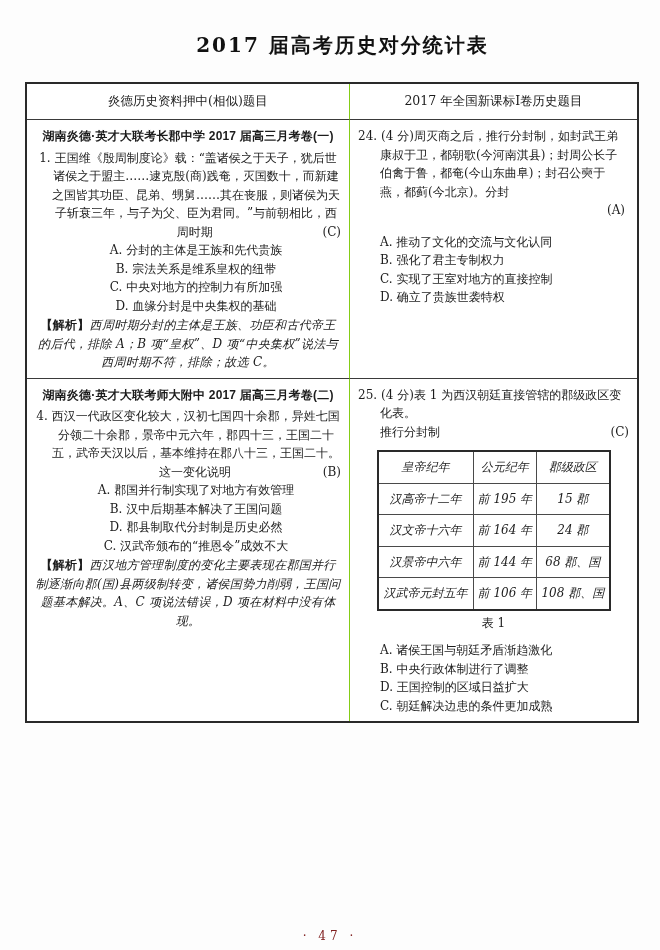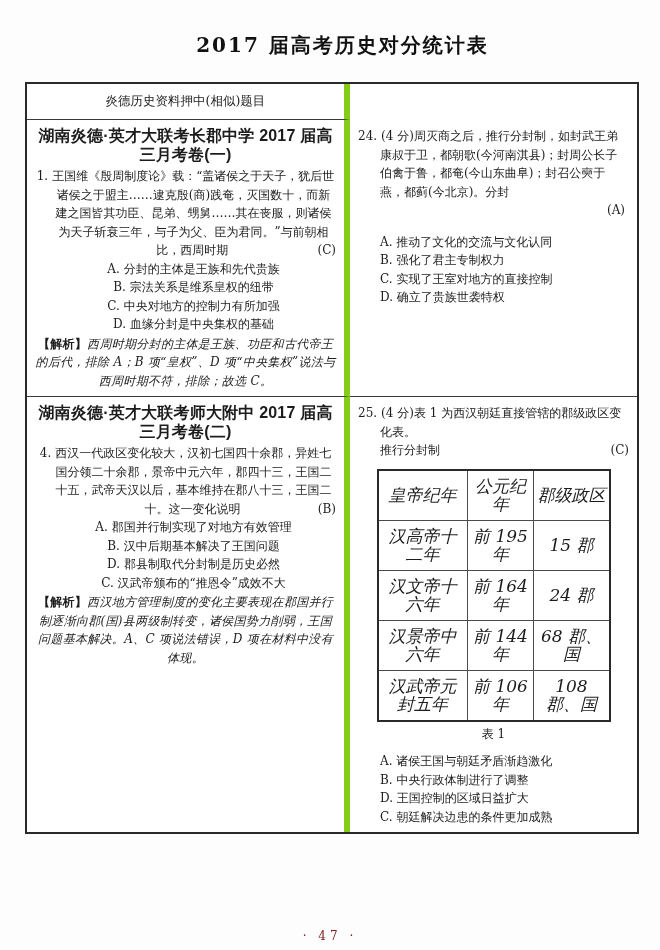--- a/index.html
+++ b/index.html
@@ -3,56 +3,57 @@
 <meta charset="utf-8">
 <style>
   html,body{margin:0;padding:0;background:#e8e8e8;}
   .page{position:relative;width:660px;height:950px;background:#fdfdfd;margin:0 auto;
         font-family:"DejaVu Serif","Liberation Serif",serif;color:#1c1c1c;overflow:hidden;}
   .title{margin:0;padding-top:32px;text-align:center;font-size:20px;font-weight:bold;
          letter-spacing:2px;color:#111;padding-left:25px;}
   .outer{position:absolute;left:25px;top:82px;width:610px;border:2px solid #2a2a2a;background:#fff;}
   .grid{display:grid;grid-template-columns:323px 1fr;}
   .hcell{text-align:center;font-size:12.5px;padding:9px 4px;border-bottom:1.5px solid #3a3a3a;}
-  .lcol{border-right:6px solid #84cc16;text-align:center;}
+  .lcol{border-right:1px solid #84cc16;text-align:center;}
   .cell{padding:7px 8px 6px 8px;font-size:12px;line-height:18.5px;}
   .row1 .cell{min-height:222px;border-bottom:1.5px solid #3a3a3a;}
   .row2 .cell{min-height:292px;}
   .source{font-family:"Liberation Sans","DejaVu Sans",sans-serif;font-weight:bold;
-          font-size:16px;margin-bottom:3px;letter-spacing:0.2px;}
+          font-size:12px;margin-bottom:3px;letter-spacing:0.2px;}
   .q{padding-left:16px;text-indent:-16px;}
   .q-wide{padding-left:22px;text-indent:-22px;}
   .qnum{margin-right:4px;}
   .ans{float:right;}
   .ansline{text-align:right;padding-right:4px;}
   .qline2{padding-left:22px;}
   .opt{padding-left:16px;}
   .opt-wide{padding-left:22px;}
   .gap{height:13px;}
   .analysis{font-style:italic;margin-top:1px;letter-spacing:0.3px;}
   .alabel{font-weight:bold;font-style:normal;}
   .itable{width:234px;margin:9px auto 3px auto;border-collapse:collapse;
-          font-style:italic;font-size:17px;}
+          font-style:italic;font-size:12px;}
   .itable td{border:1px solid #4a4a4a;text-align:center;padding:6px 2px;}
   .itable{border:2px solid #2a2a2a;}
   .tcaption{text-align:center;font-size:12px;margin:3px 0 9px 0;}
   .footer{position:absolute;bottom:7px;left:0;width:100%;text-align:center;
           font-size:12px;color:#7f1d1d;letter-spacing:4px;}
 </style>
 </head>
 <body>
 
 <div class="page">
 
   <h1 class="title">2017 届高考历史对分统计表</h1>
 
   <div class="outer">
 
     <div class="grid">
       <div class="hcell lcol">炎德历史资料押中(相似)题目</div>
+      <div class="hcell">2017 年全国新课标Ⅰ卷历史题目</div>
     </div>
 
     <div class="grid row1">
       <div class="cell lcol">
         <div class="source">湖南炎德·英才大联考长郡中学 2017 届高三月考卷(一)</div>
         <div class="q">
           <span class="qnum">1.</span><span>王国维《殷周制度论》载：“盖诸侯之于天子，犹后世诸侯之于盟主……逮克殷(商)践奄，灭国数十，而新建之国皆其功臣、昆弟、甥舅……其在丧服，则诸侯为天子斩衰三年，与子为父、臣为君同。”与前朝相比，西周时期</span>
           <span class="ans">(C)</span>
         </div>
         <div class="opt">A. 分封的主体是王族和先代贵族</div>

